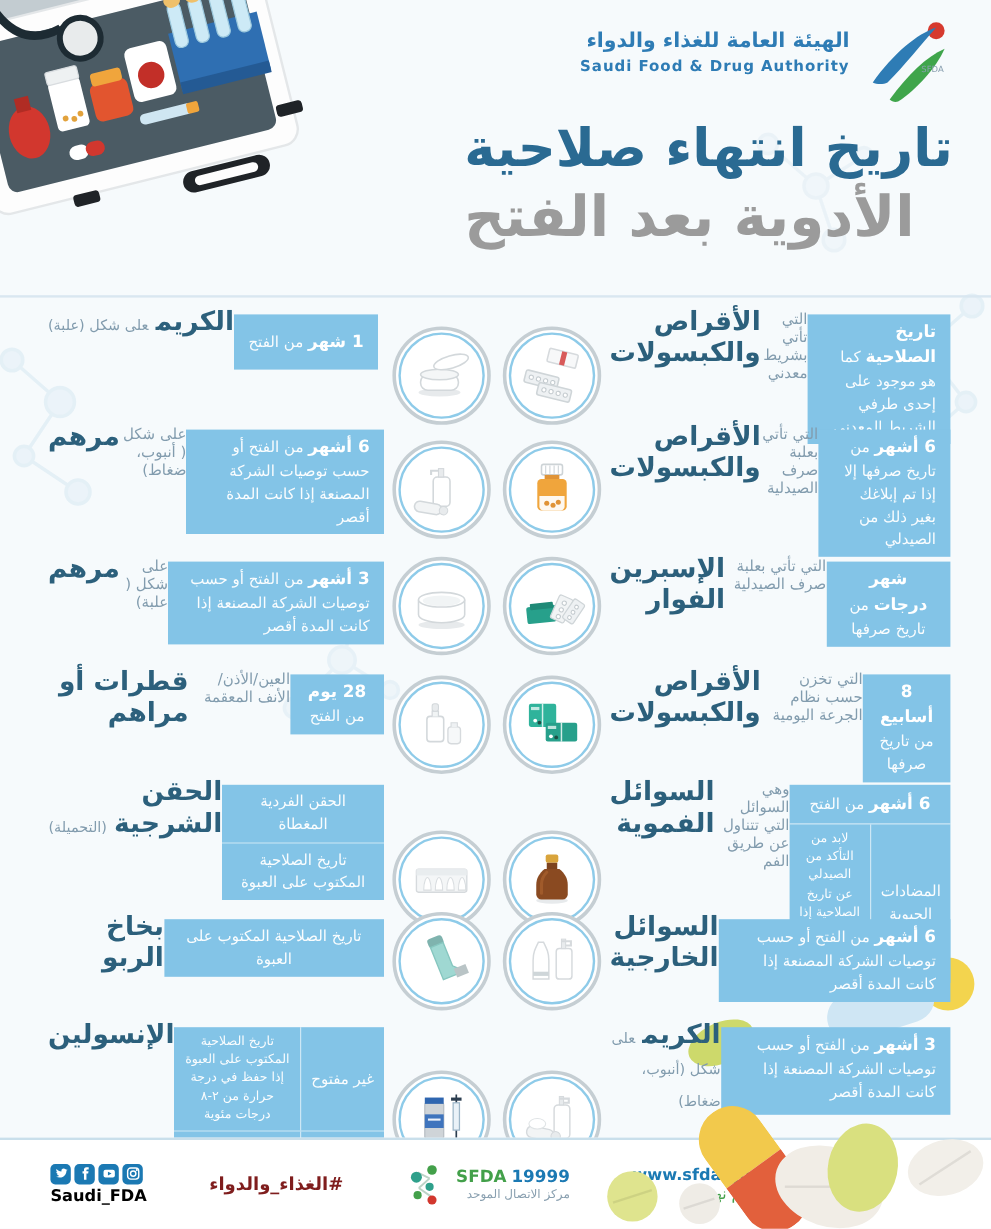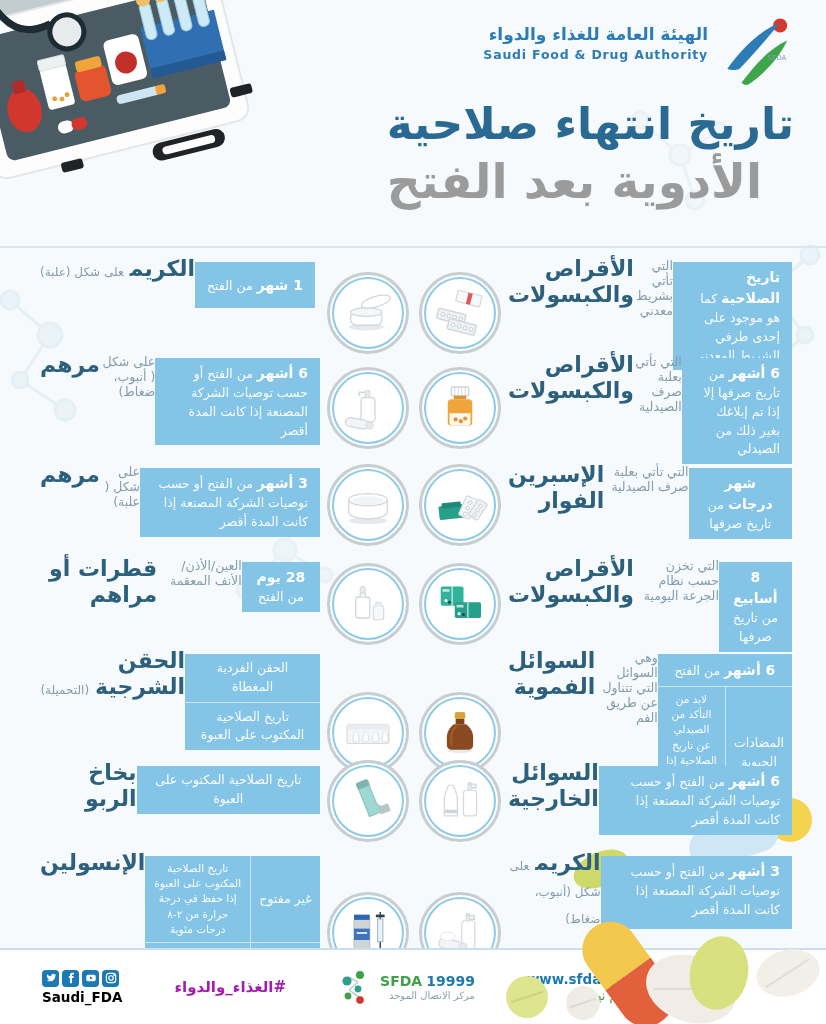--- a/index.html
+++ b/index.html
@@ -59,21 +59,21 @@
   .circ{width:82px;height:82px;border-radius:50%;background:#fff;border:3px solid #c5ced3;
         position:relative;display:flex;align-items:center;justify-content:center;box-sizing:border-box}
   .circ::after{content:"";position:absolute;inset:2px;border:2px solid #8ecbe9;border-radius:50%}
   .circ svg{position:relative;z-index:1}
   
   .footer{position:relative;z-index:1;height:74px;background:#fff;border-top:2px solid #c9dfeb;
           display:flex;align-items:center;gap:52px;padding-left:42px;box-sizing:content-box}
   .icons-row{display:flex;gap:3px}
   .sicon{width:17px;height:17px;border-radius:4px;background:#1b79b3;display:flex;align-items:center;justify-content:center}
   .handle{font-weight:bold;color:#000000;font-size:13.5px;margin-top:2px}
-  .hashtag{font-weight:bold;color:#a21caf;font-size:15px;direction:rtl}
+  .hashtag{font-weight:bold;color:#7f1d1d;font-size:15px;direction:rtl}
   .cc{display:flex;align-items:center;gap:8px}
   .cc-line{font-size:14px;font-weight:bold}
   .cc-brand{color:#43a04a}
   .cc-num{color:#1b79b3;margin-left:4px}
   .cc-label{font-size:10px;color:#8aa0b0;direction:rtl;text-align:right;margin-top:1px}
   .site{text-align:right}
   .url{color:#1b79b3;font-weight:bold;font-size:13.5px}
   .slogan{color:#43a04a;font-size:13px;direction:rtl;margin-top:1px}
   .pills{position:absolute;inset:0;z-index:2;pointer-events:none}
 </style>

